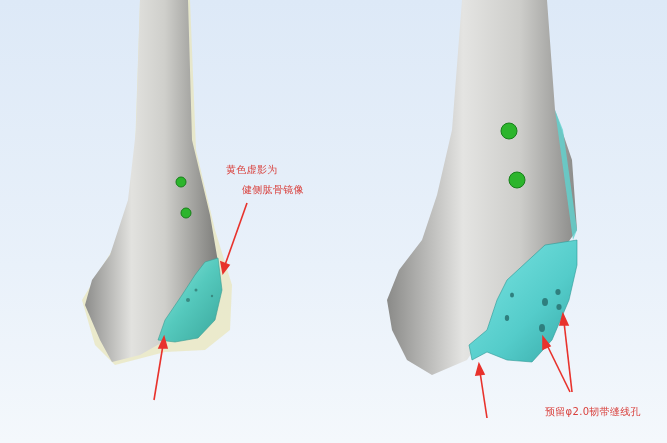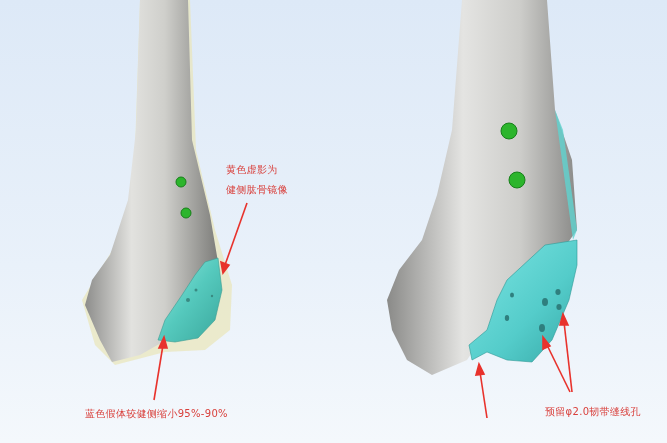--- a/index.html
+++ b/index.html
@@ -47,22 +47,21 @@
     <circle cx="186" cy="213" r="5" fill="#2cb52c" stroke="#17801a" stroke-width="1"></circle>
 
     <g stroke="#e8322c" stroke-width="1.6" fill="#e8322c">
       <line x1="247" y1="203" x2="225" y2="265"></line>
       <polygon points="223,273 221,262 229,265"></polygon>
       <line x1="154" y1="400" x2="163" y2="345"></line>
       <polygon points="164,337 159,348 167,348"></polygon>
     </g>
   </svg>
   <div class="label" style="left:226px;top:160px;">黄色虚影为</div>
-  <div class="label" style="left:226px;top:180px;text-align:right;">健侧肱骨镜像</div>
-  <div class="label" style="left:85px;top:404px;">蓝色假体较健侧缩小95%-90%</div>
+  <div class="label" style="left:242px;top:180px;text-align:right;">健侧肱骨镜像</div>
 </div>
 
 <div class="panel" style="left:337px;width:330px;">
   <svg width="330" height="443" viewBox="0 0 330 443">
     <defs>
       <linearGradient id="boneR" x1="0" x2="1">
         <stop offset="0" stop-color="#8a8a88"></stop>
         <stop offset="0.4" stop-color="#e4e4e2"></stop>
         <stop offset="0.7" stop-color="#cdcdca"></stop>
         <stop offset="1" stop-color="#8a8a88"></stop>

